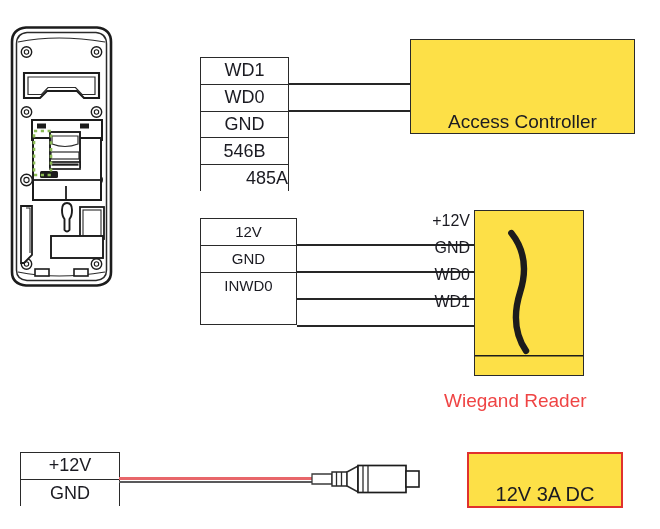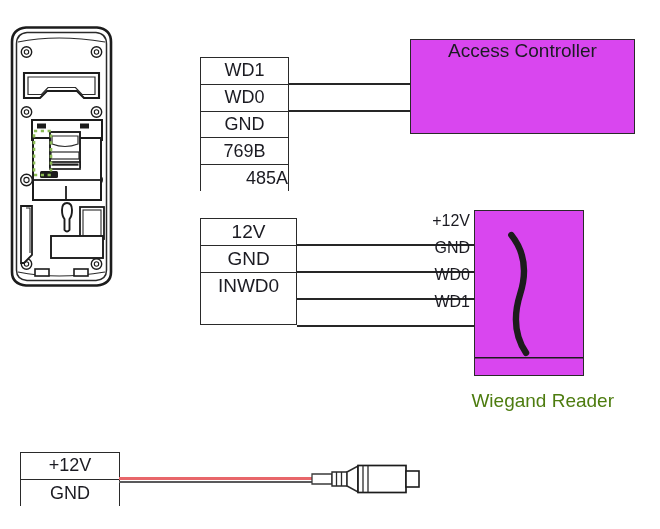--- a/index.html
+++ b/index.html
@@ -41,23 +41,23 @@
     color: #1b1b22;
     background: #ffffff;
   }
   .term-row:last-child {
     border-bottom: none;
   }
   
   .box {
     position: absolute;
     box-sizing: border-box;
-    background: #d946ef;
+    background: #fde047;
     display: flex;
-    align-items: flex-start;
+    align-items: flex-end;
     justify-content: center;
     color: #1b1b22;
   }
   .box-dark {
     border: 1.7px solid #2a2a2a;
   }
   .box-red {
     border: 2px solid #e0312e;
   }
   
@@ -80,23 +80,23 @@
   .lbl {
     position: absolute;
     color: #1b1b22;
     white-space: nowrap;
   }
   .lbl-right {
     text-align: right;
   }
   .caption {
     position: absolute;
-    color: #4d7c0f;
+    color: #ef4444;
     white-space: nowrap;
-    text-align: right;
+    text-align: left;
   }
   
   .plug {
     position: absolute;
     left: 310px;
     top: 462px;
     width: 110px;
     height: 32px;
   }
 </style>
@@ -175,35 +175,35 @@
     <div class="term-row" style="height:26.8px;">
       <span>WD1</span>
     </div>
     <div class="term-row" style="height:26.8px;">
       <span>WD0</span>
     </div>
     <div class="term-row" style="height:26.8px;">
       <span>GND</span>
     </div>
     <div class="term-row" style="height:26.8px;">
-      <span>769B</span>
+      <span>546B</span>
     </div>
     <div class="term-row" style="height:26.8px;justify-content:flex-end;">
       <span>485A</span>
     </div>
   </div>
 
   <div class="wire" style="left:289px; top:83px; width:122px;"></div>
   <div class="wire" style="left:289px; top:110px; width:122px;"></div>
 
   <div class="box box-dark" style="left:410px; top:39px; width:225px; height:95px; font-size:19px;">
     <span>Access Controller</span>
   </div>
 
-  <div class="term-block" style="left:200px; top:218px; width:97px; height:107px; font-size:19px;">
+  <div class="term-block" style="left:200px; top:218px; width:97px; height:107px; font-size:15px;">
     <div class="term-row" style="height:26.8px;">
       <span>12V</span>
     </div>
     <div class="term-row" style="height:26.8px;">
       <span>GND</span>
     </div>
     <div class="term-row" style="height:26.8px;">
       <span>INWD0</span>
     </div>
   </div>
@@ -249,14 +249,17 @@
       <path d="M37 10 L48 4 L48 30 L37 24 Z" fill="#ffffff" stroke="#2a2a2a" stroke-width="1.5"></path>
 
       <rect x="48" y="3.5" width="48" height="27" fill="#ffffff" stroke="#1c1c1c" stroke-width="1.7"></rect>
       <line x1="53" y1="3.5" x2="53" y2="30.5" stroke="#2a2a2a" stroke-width="1.3"></line>
       <line x1="58" y1="3.5" x2="58" y2="30.5" stroke="#2a2a2a" stroke-width="1.3"></line>
 
       <rect x="96" y="9" width="13" height="16" fill="#ffffff" stroke="#1c1c1c" stroke-width="1.6"></rect>
     </svg>
   </div>
 
+  <div class="box box-red" style="left:467px; top:452px; width:156px; height:56px; font-size:20px;">
+    <span>12V 3A DC</span>
+  </div>
 
 </div>
 
 </body></html>

